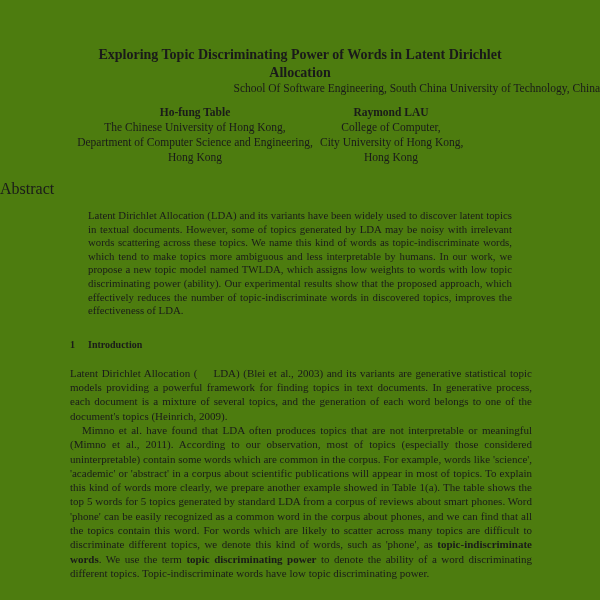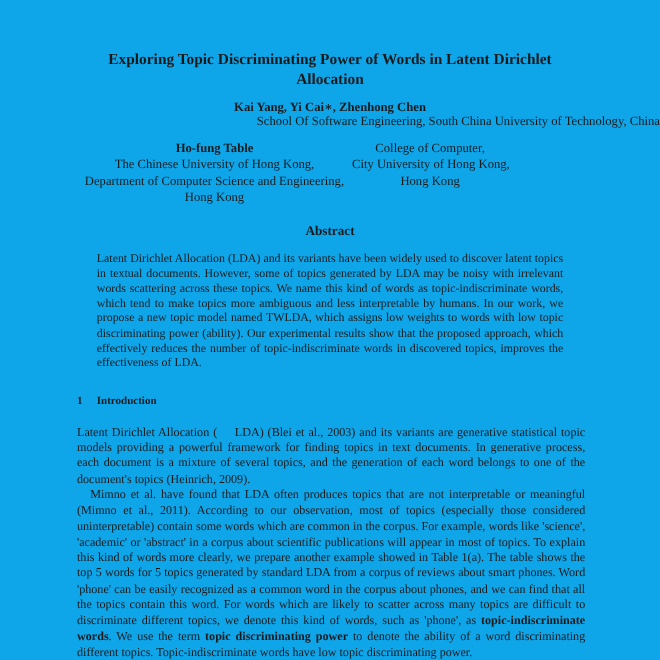--- a/index.html
+++ b/index.html
@@ -1,19 +1,19 @@
 <!DOCTYPE html>
 <html><head>
 <meta charset="utf-8">
 <style>
   html,body{margin:0;padding:0;background:#ffffff;}
   .paper{
     position:relative;
     width:600px;height:600px;
-    background:#0ea5e9;
+    background:#4d7c0f;
     overflow:hidden;
     font-family:"Liberation Serif","DejaVu Serif",serif;
     color:#1a1a1a;
   }
   .title{
     padding-top:46px;
     width:452px;margin:0 auto;
     font-size:14px;font-weight:bold;line-height:17.5px;
     text-align:center;
   }
@@ -30,21 +30,21 @@
     margin-top:11px;
     margin-left:70px;
   }
   .author-col{font-size:11.5px;line-height:15px;text-align:center;}
   .author-col div{white-space:nowrap;}
   .col-left{width:250px;}
   .col-right{width:142px;}
   .author-name{font-weight:bold;}
   .abstract-heading{
     margin-top:15px;
-    text-align:center;font-weight:bold;font-size:12px;
+    font-weight:normal;font-size:16px;
   }
   .abstract-text{
     width:424px;margin:11px auto 0 auto;
     font-size:10.8px;line-height:13.6px;
     text-align:justify;
   }
   .section-heading{
     margin:21px 0 16px 70px;
     font-size:10px;font-weight:bold;font-family:Liberation Serif, serif;
   }
@@ -60,32 +60,32 @@
   .bold{font-weight:bold;}
   .italic{margin-left:16px;}
 </style>
 </head>
 <body>
 
 <div class="paper">
 
   <h1 class="title">Exploring Topic Discriminating Power of Words in Latent Dirichlet Allocation</h1>
 
-  <div class="authors">Kai Yang, Yi Cai∗, Zhenhong Chen</div>
 
   <div class="affiliation">School Of Software Engineering, South China University of Technology, China</div>
 
   <div class="author-cols">
     <div class="author-col col-left">
       <div class="author-name">Ho-fung Table</div>
       <div>The Chinese University of Hong Kong,</div>
       <div>Department of Computer Science and Engineering,</div>
       <div>Hong Kong</div>
     </div>
     <div class="author-col col-right">
+      <div class="author-name">Raymond LAU</div>
       <div>College of Computer,</div>
       <div>City University of Hong Kong,</div>
       <div>Hong Kong</div>
     </div>
   </div>
 
   <div class="abstract-heading">Abstract</div>
 
   <div class="abstract-text">Latent Dirichlet Allocation (LDA) and its variants have been widely used to discover latent topics in textual documents. However, some of topics generated by LDA may be noisy with irrelevant words scattering across these topics. We name this kind of words as topic-indiscriminate words, which tend to make topics more ambiguous and less interpretable by humans. In our work, we propose a new topic model named TWLDA, which assigns low weights to words with low topic discriminating power (ability). Our experimental results show that the proposed approach, which effectively reduces the number of topic-indiscriminate words in discovered topics, improves the effectiveness of LDA.</div>
 

